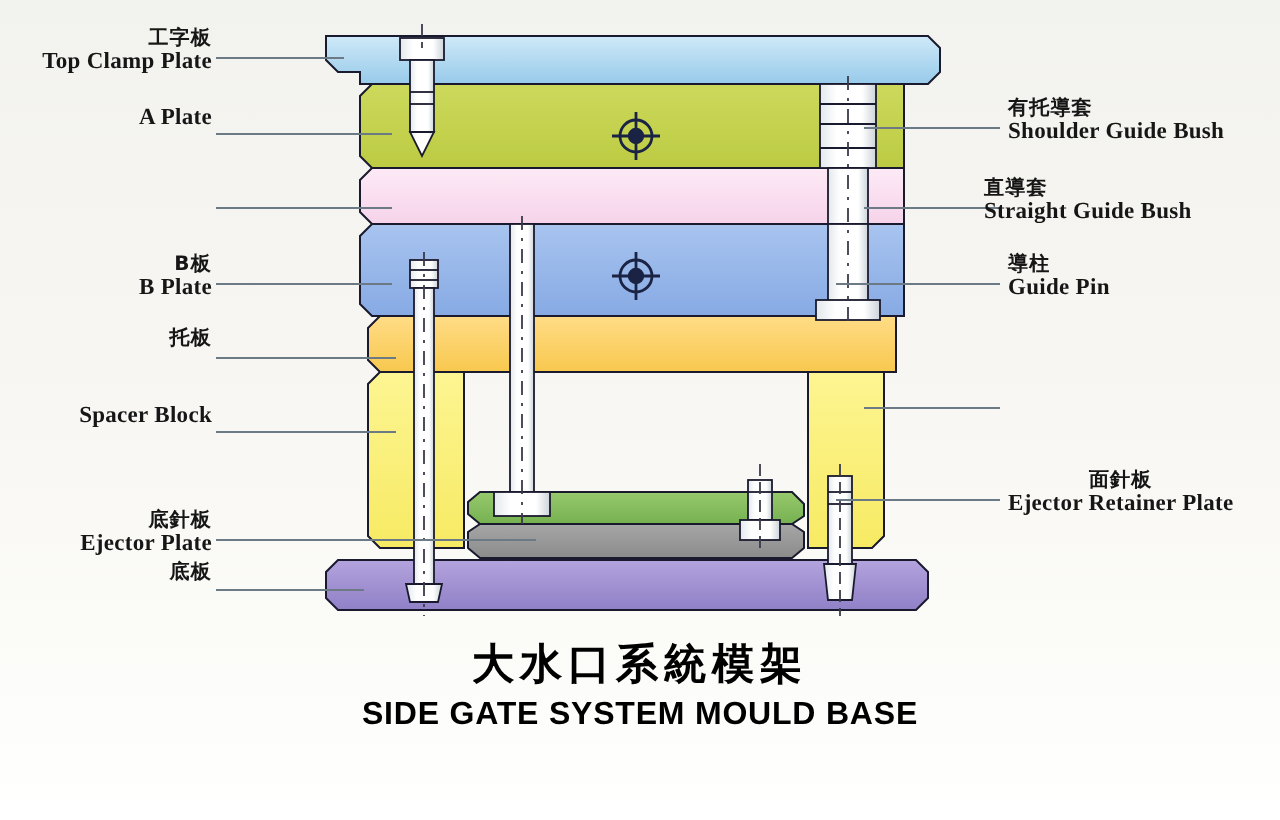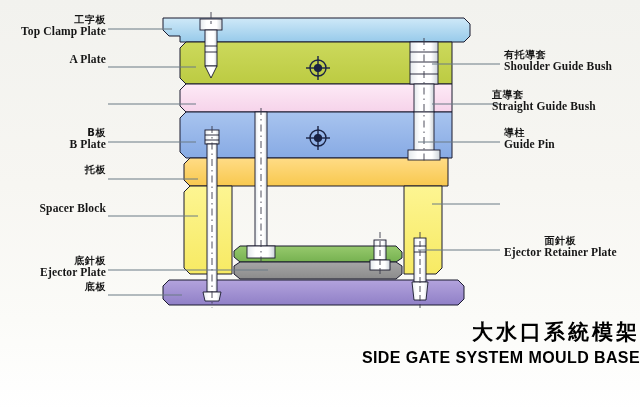--- a/index.html
+++ b/index.html
@@ -17,21 +17,21 @@
   
   .lbl{position:absolute;line-height:1.02;color:#161616;}
   .lbl .cn{font-size:10px;font-weight:700;letter-spacing:.6px;
            font-family:"DejaVu Sans", sans-serif;display:block;}
   .lbl .en{font-size:11.5px;font-weight:700;letter-spacing:.15px;
            font-family:"Liberation Serif", serif;display:block;margin-top:1px;}
   .lbl.left{text-align:right;}
   .lbl.right{text-align:left;}
 
   
-  #title{position:absolute;left:0;right:0;text-align:right;}
+  #title{position:absolute;left:0;right:0;text-align:center;}
   #title .t-cn{font-size:21px;font-weight:700;letter-spacing:3px;
                font-family:"DejaVu Sans", sans-serif;color:#000;}
   #title .t-en{font-size:16px;font-weight:700;letter-spacing:.4px;
                font-family:"Liberation Sans", sans-serif;color:#000;margin-top:3px;}
 </style>
 </head>
 <body>
 
 <div id="page">
 

